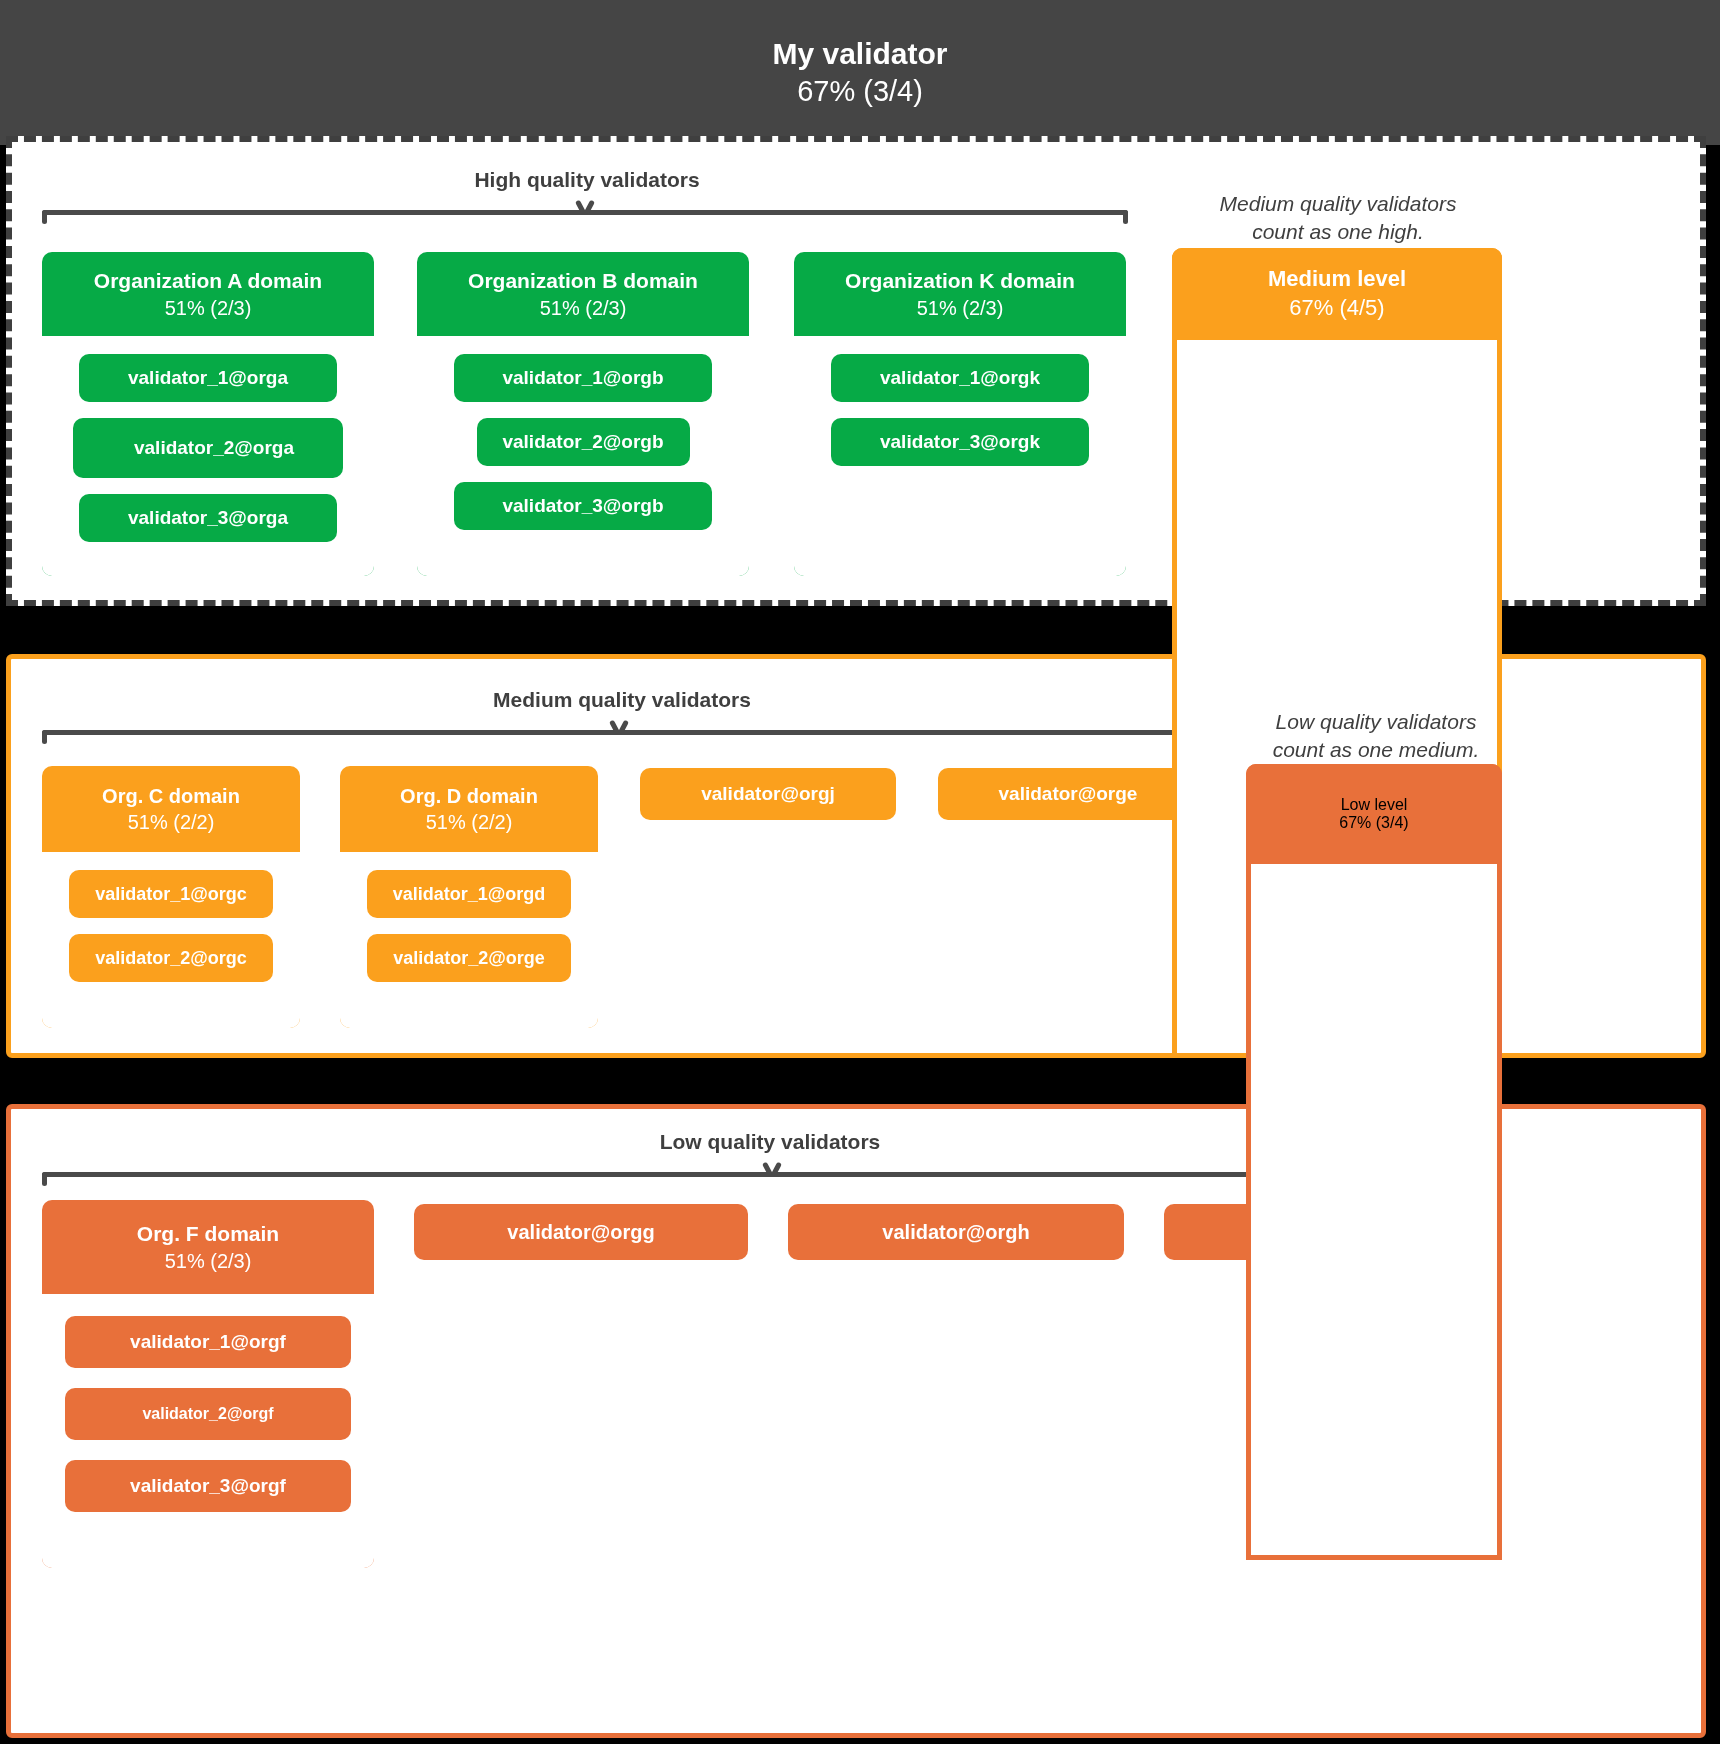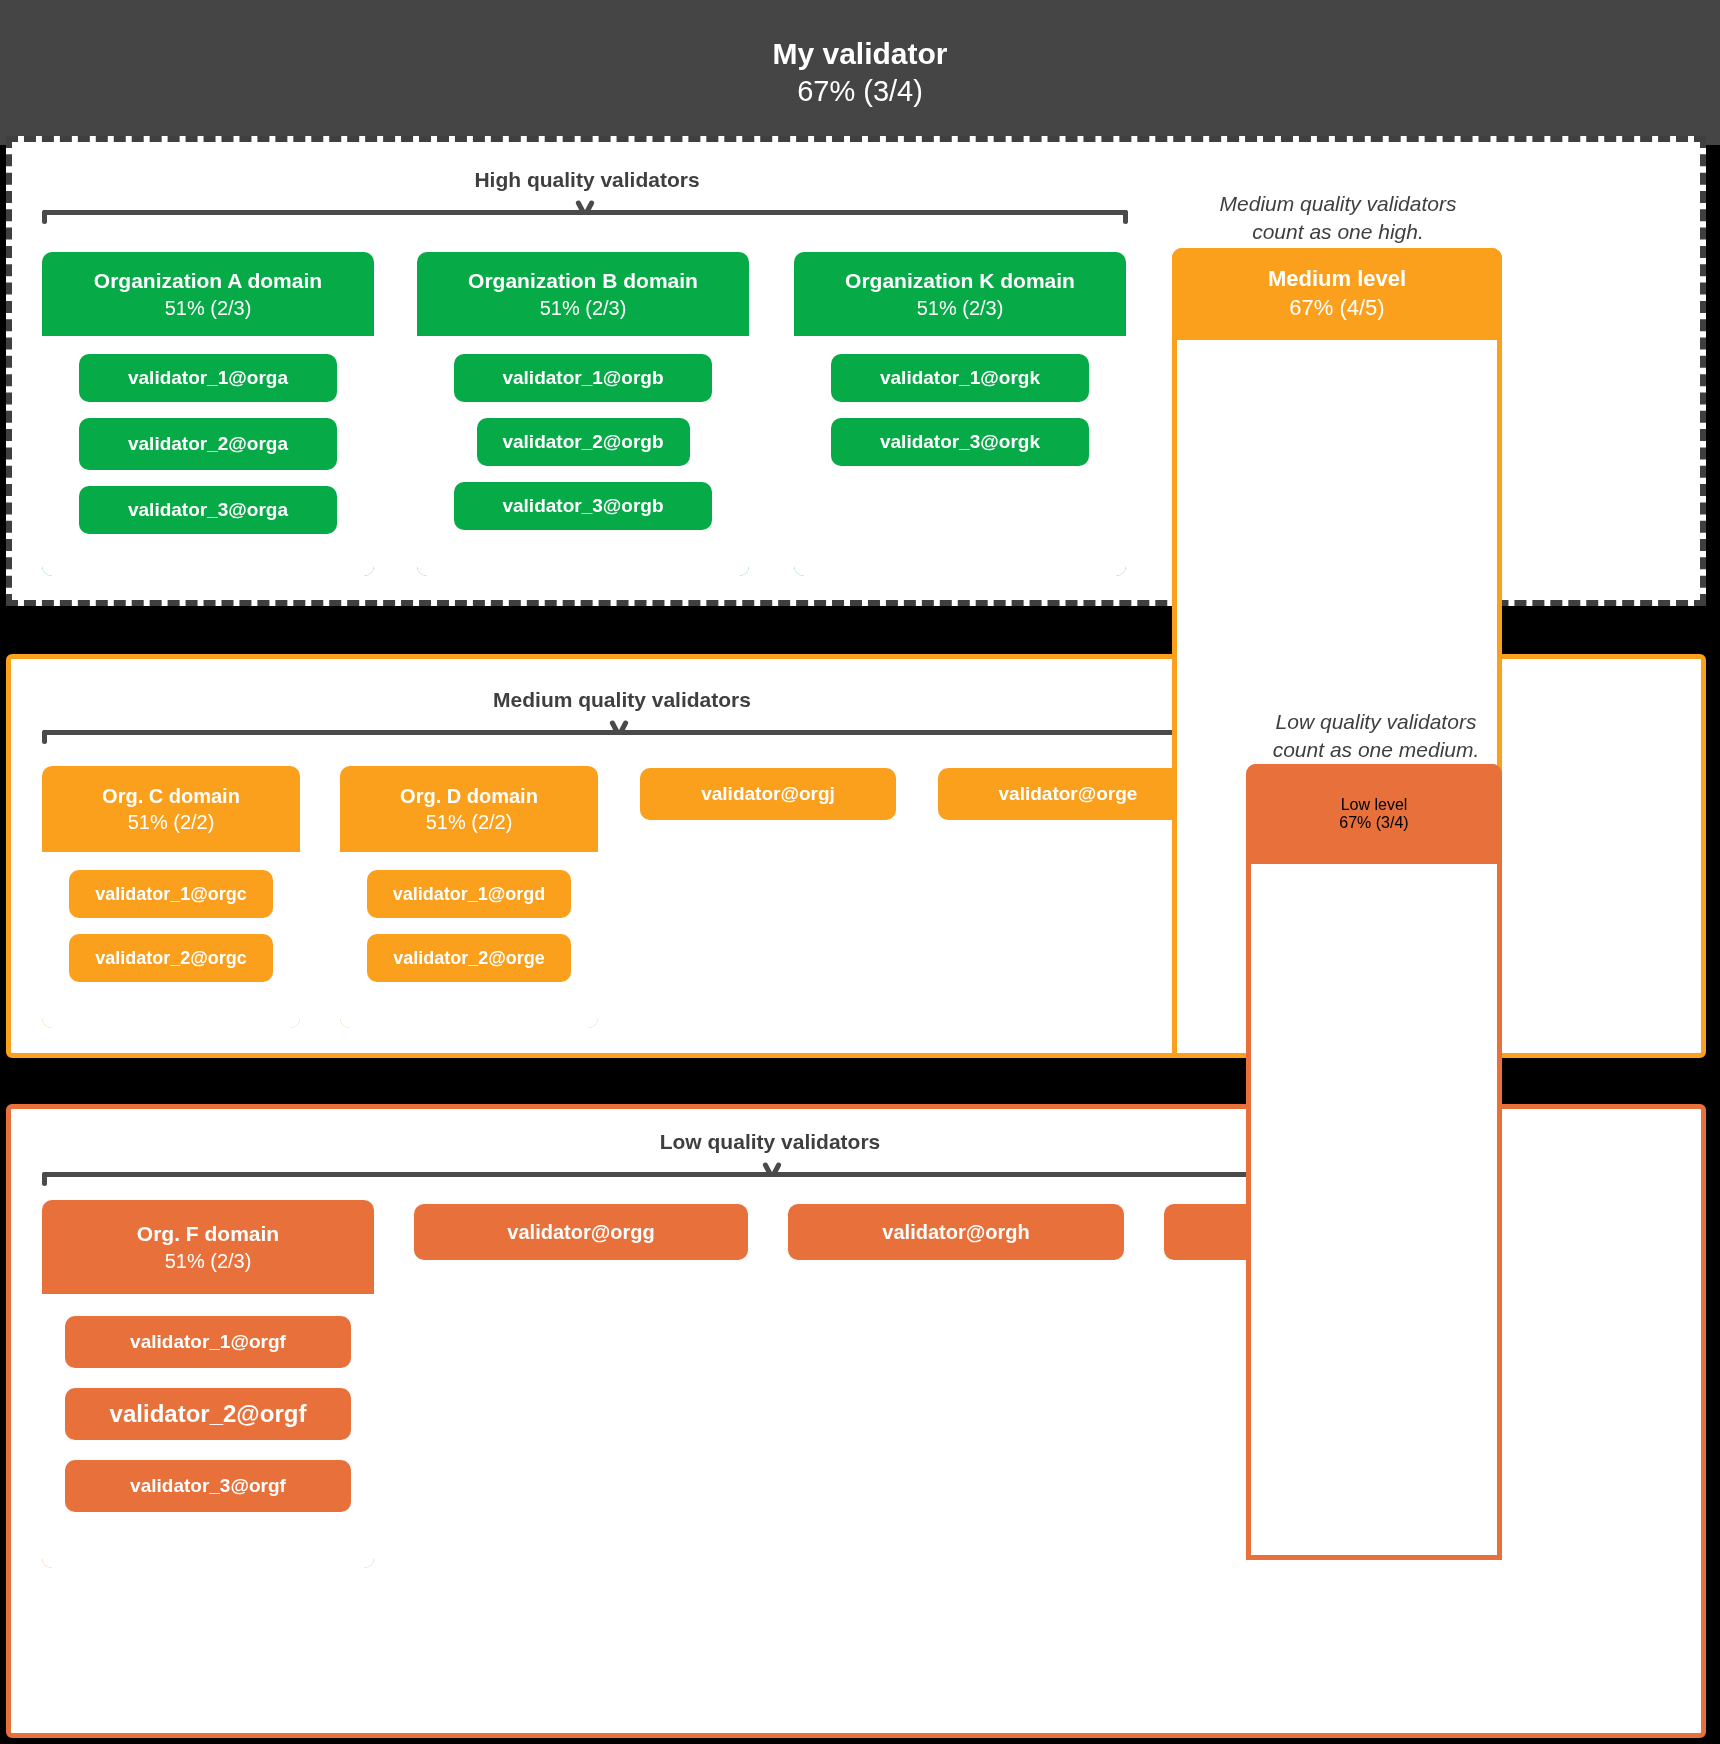--- a/index.html
+++ b/index.html
@@ -99,21 +99,21 @@
     <span>count as one high.</span>
   </div>
 
   <div class="org green" style="left:42px;top:252px;width:332px;height:324px;">
     <div class="org-head" style="height:84px;">
       <div class="n" style="font-size:21px;">Organization A domain</div>
       <div class="p" style="font-size:20px;">51% (2/3)</div>
     </div>
     <div class="org-body" style="height:240px;padding-top:18px;">
       <div class="pill green" style="width:258px;height:48px;font-size:19px;">validator_1@orga</div>
-      <div class="pill green" style="width:258px;height:52px;font-size:19px;">validator_2@orga</div>
+      <div class="pill green" style="width:258px;height:60px;font-size:19px;padding-left:12px;">validator_2@orga</div>
       <div class="pill green" style="width:258px;height:48px;font-size:19px;">validator_3@orga</div>
     </div>
   </div>
 
   <div class="org green" style="left:417px;top:252px;width:332px;height:324px;">
     <div class="org-head" style="height:84px;">
       <div class="n" style="font-size:21px;">Organization B domain</div>
       <div class="p" style="font-size:20px;">51% (2/3)</div>
     </div>
     <div class="org-body" style="height:240px;padding-top:18px;">
@@ -193,21 +193,21 @@
       <div class="tick r"></div>
   </div>
 
   <div class="org dorange" style="left:42px;top:1200px;width:332px;height:368px;">
     <div class="org-head" style="height:94px;">
       <div class="n" style="font-size:21px;">Org. F domain</div>
       <div class="p" style="font-size:20px;">51% (2/3)</div>
     </div>
     <div class="org-body" style="height:274px;padding-top:22px;gap:20px;">
       <div class="pill dorange" style="width:286px;height:52px;font-size:19px;">validator_1@orgf</div>
-      <div class="pill dorange" style="width:286px;height:52px;font-size:24px;">validator_2@orgf</div>
+      <div class="pill dorange" style="width:286px;height:52px;font-size:16px;">validator_2@orgf</div>
       <div class="pill dorange" style="width:286px;height:52px;font-size:19px;">validator_3@orgf</div>
     </div>
   </div>
 
   <div class="standalone dorange" style="left:414px;top:1204px;width:334px;height:56px;font-size:20px;">validator@orgg</div>
   <div class="standalone dorange" style="left:788px;top:1204px;width:336px;height:56px;font-size:20px;">validator@orgh</div>
   <div class="standalone dorange" style="left:1164px;top:1204px;width:338px;height:56px;font-size:20px;">validator@orgi</div>
 
   <div class="low-level">
     <div class="lvl-head2">

